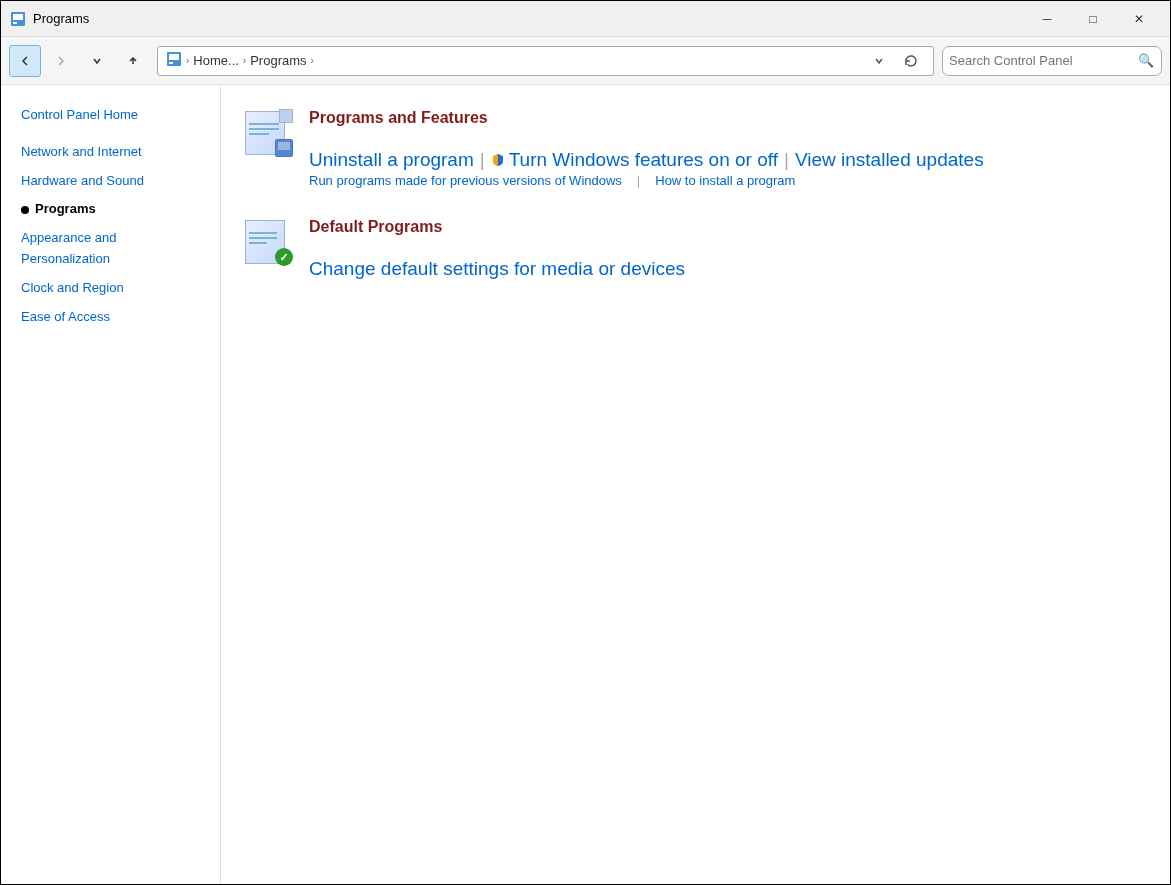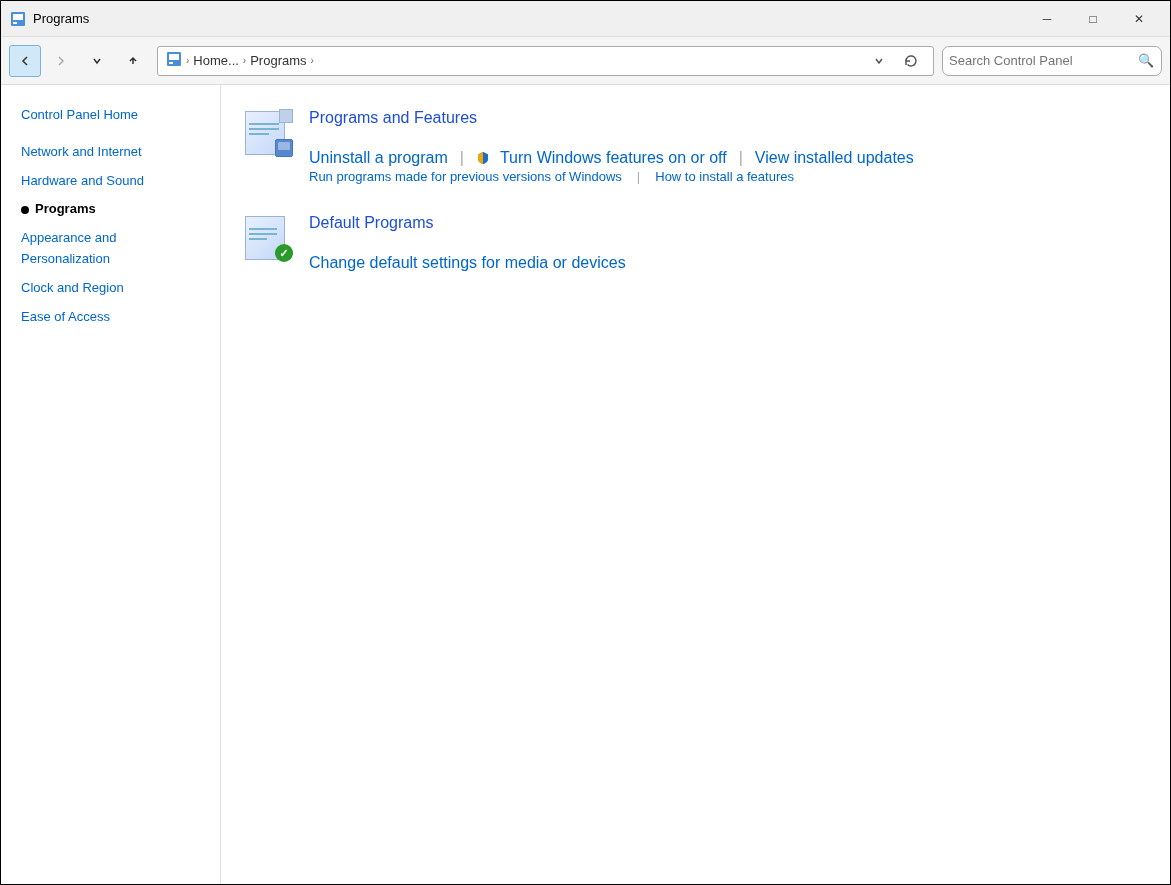--- a/index.html
+++ b/index.html
@@ -220,32 +220,32 @@
       display: flex;
       align-items: flex-start;
       margin-bottom: 30px;
       gap: 16px;
     }
 
     .section-body {}
 
     .section-title {
       font-size: 16px;
-      color: #1d4ed8;
-      font-weight: normal;
+      color: #7f1d1d;
+      font-weight: bold;
       cursor: pointer;
       margin-bottom: 4px;
     }
 
     .section-links {
       display: flex;
       flex-wrap: wrap;
       align-items: center;
-      gap: 8px;
-      font-size: 16px;
+      gap: 2px;
+      font-size: 19px;
       margin-top: 22px;
     }
     .section-link {
       color: #0066cc;
       cursor: pointer;
     }
     .section-separator {
       color: #aaa;
       margin: 0 4px;
     }
@@ -450,21 +450,21 @@
                 <path d="M7 1L12 3.5v4C12 10.5 9.5 12.5 7 13V1z" fill="#1a70c8"></path>
               </svg>
             </span>
             <span class="section-link">Turn Windows features on or off</span>
             <span class="section-separator">|</span>
             <span class="section-link">View installed updates</span>
           </div>
           <div class="section-links-row">
             <span class="section-link">Run programs made for previous versions of Windows</span>
             <span class="section-separator">|</span>
-            <span class="section-link">How to install a features</span>
+            <span class="section-link">How to install a program</span>
           </div>
         </div>
       </div>
 
       <div class="section">
         <div class="dp-icon">
           <div class="dp-icon-page"></div>
 
           <div style="position:absolute;left:4px;top:14px;width:28px;height:2px;background:#7ab4d4;"></div>
           <div style="position:absolute;left:4px;top:19px;width:28px;height:2px;background:#7ab4d4;"></div>

